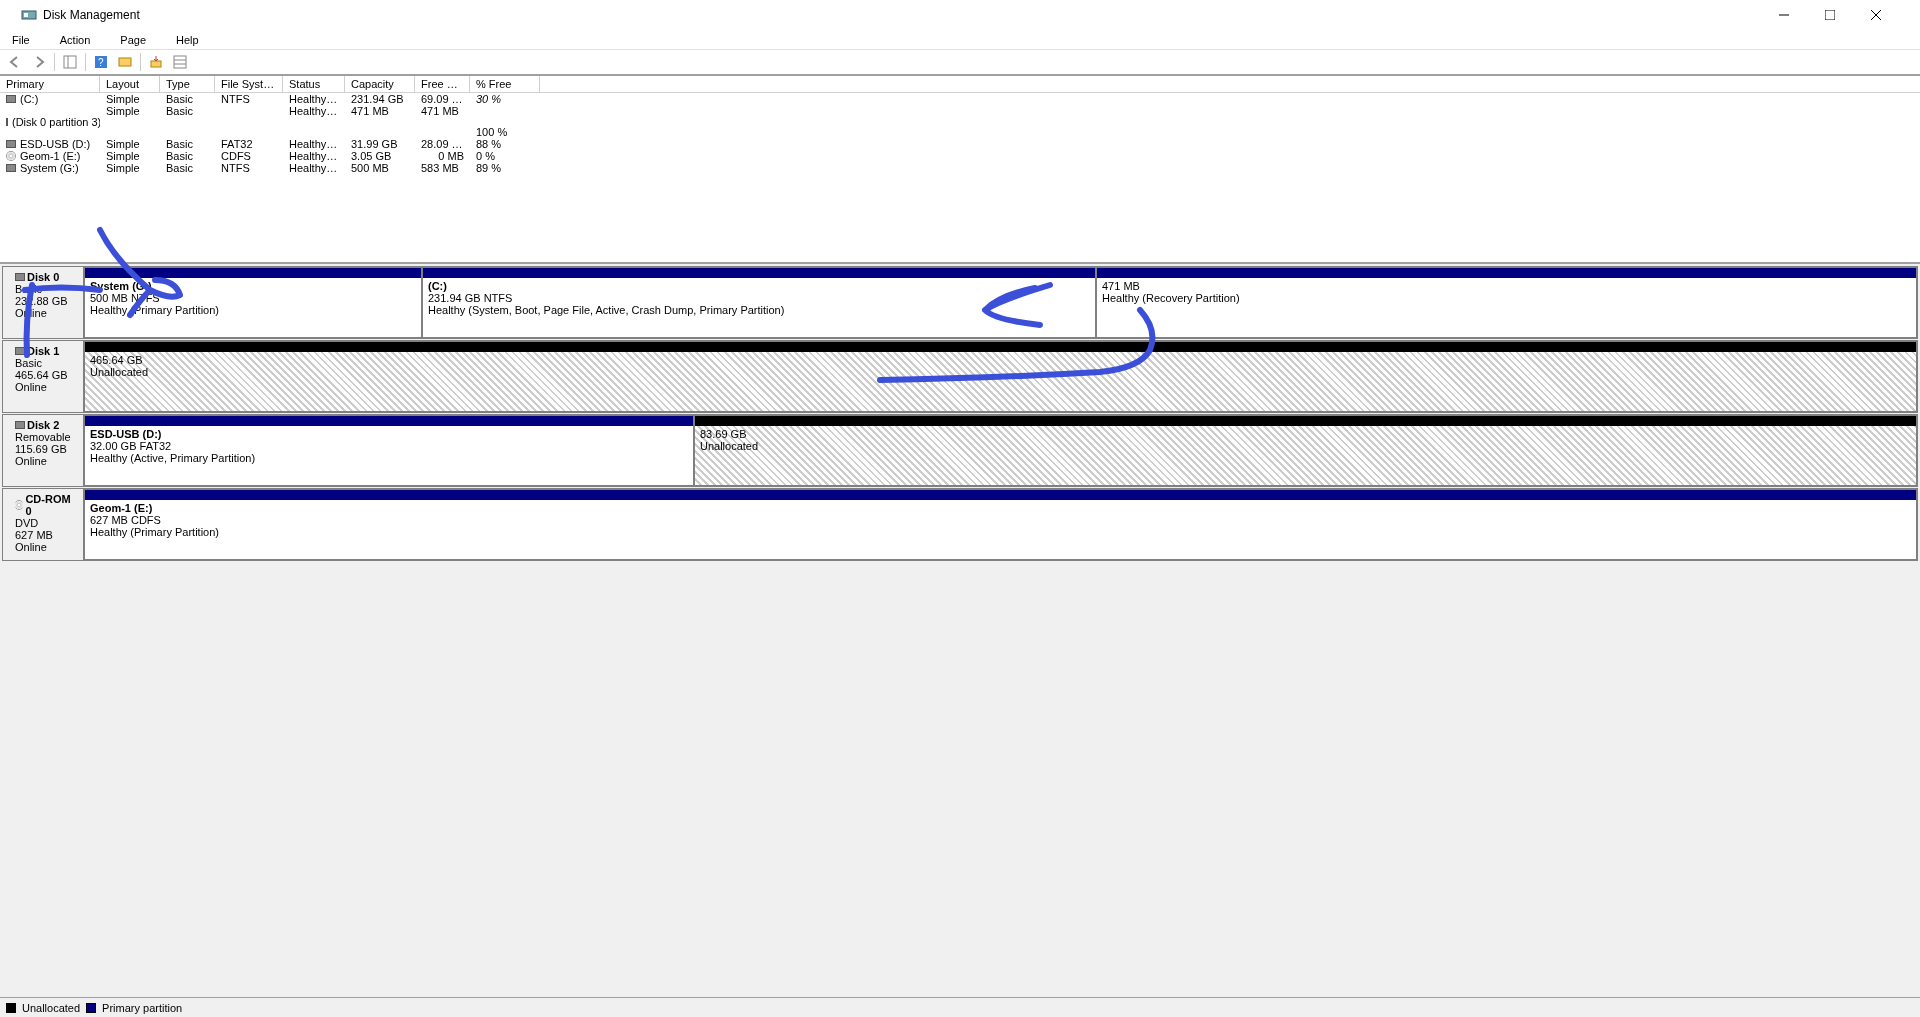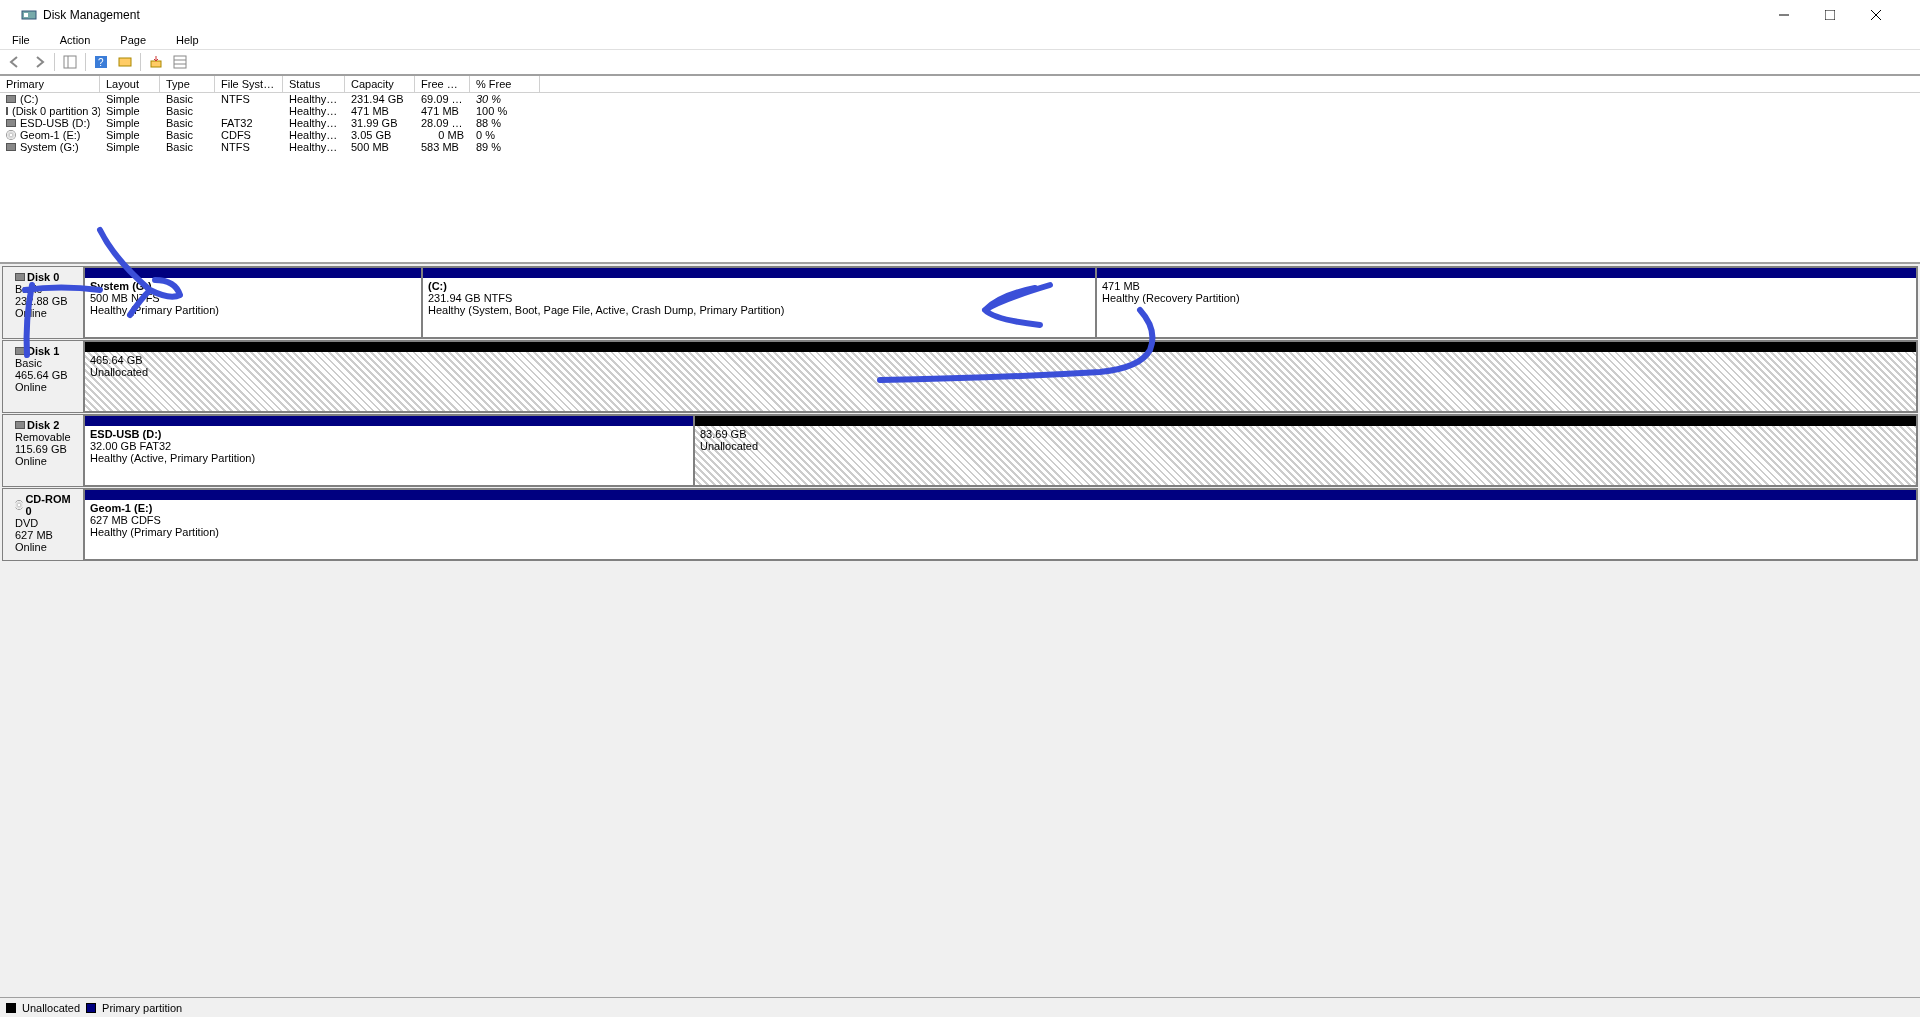--- a/index.html
+++ b/index.html
@@ -160,21 +160,21 @@
         <div class="vt-cell with-icon" style="width: 100px; justify-content: space-between;">
           <span class="disk-icon"></span>
           <span>(Disk 0 partition 3)</span>
         </div>
         <div class="vt-cell" style="width: 60px;">Simple</div>
         <div class="vt-cell" style="width: 55px;">Basic</div>
         <div class="vt-cell" style="width: 68px;"></div>
         <div class="vt-cell" style="width: 62px;">Healthy (R...</div>
         <div class="vt-cell" style="width: 70px;">471 MB</div>
         <div class="vt-cell" style="width: 55px;">471 MB</div>
-        <div class="vt-cell" style="width: 70px;">100 %</div>
+        <div class="vt-cell" style="width: 70px; margin-top: 21px;">100 %</div>
       </div>
       <div class="vt-row">
         <div class="vt-cell with-icon" style="width: 100px;">
           <span class="disk-icon"></span>
           <span>ESD-USB (D:)</span>
         </div>
         <div class="vt-cell" style="width: 60px;">Simple</div>
         <div class="vt-cell" style="width: 55px;">Basic</div>
         <div class="vt-cell" style="width: 68px;">FAT32</div>
         <div class="vt-cell" style="width: 62px;">Healthy (A...</div>

